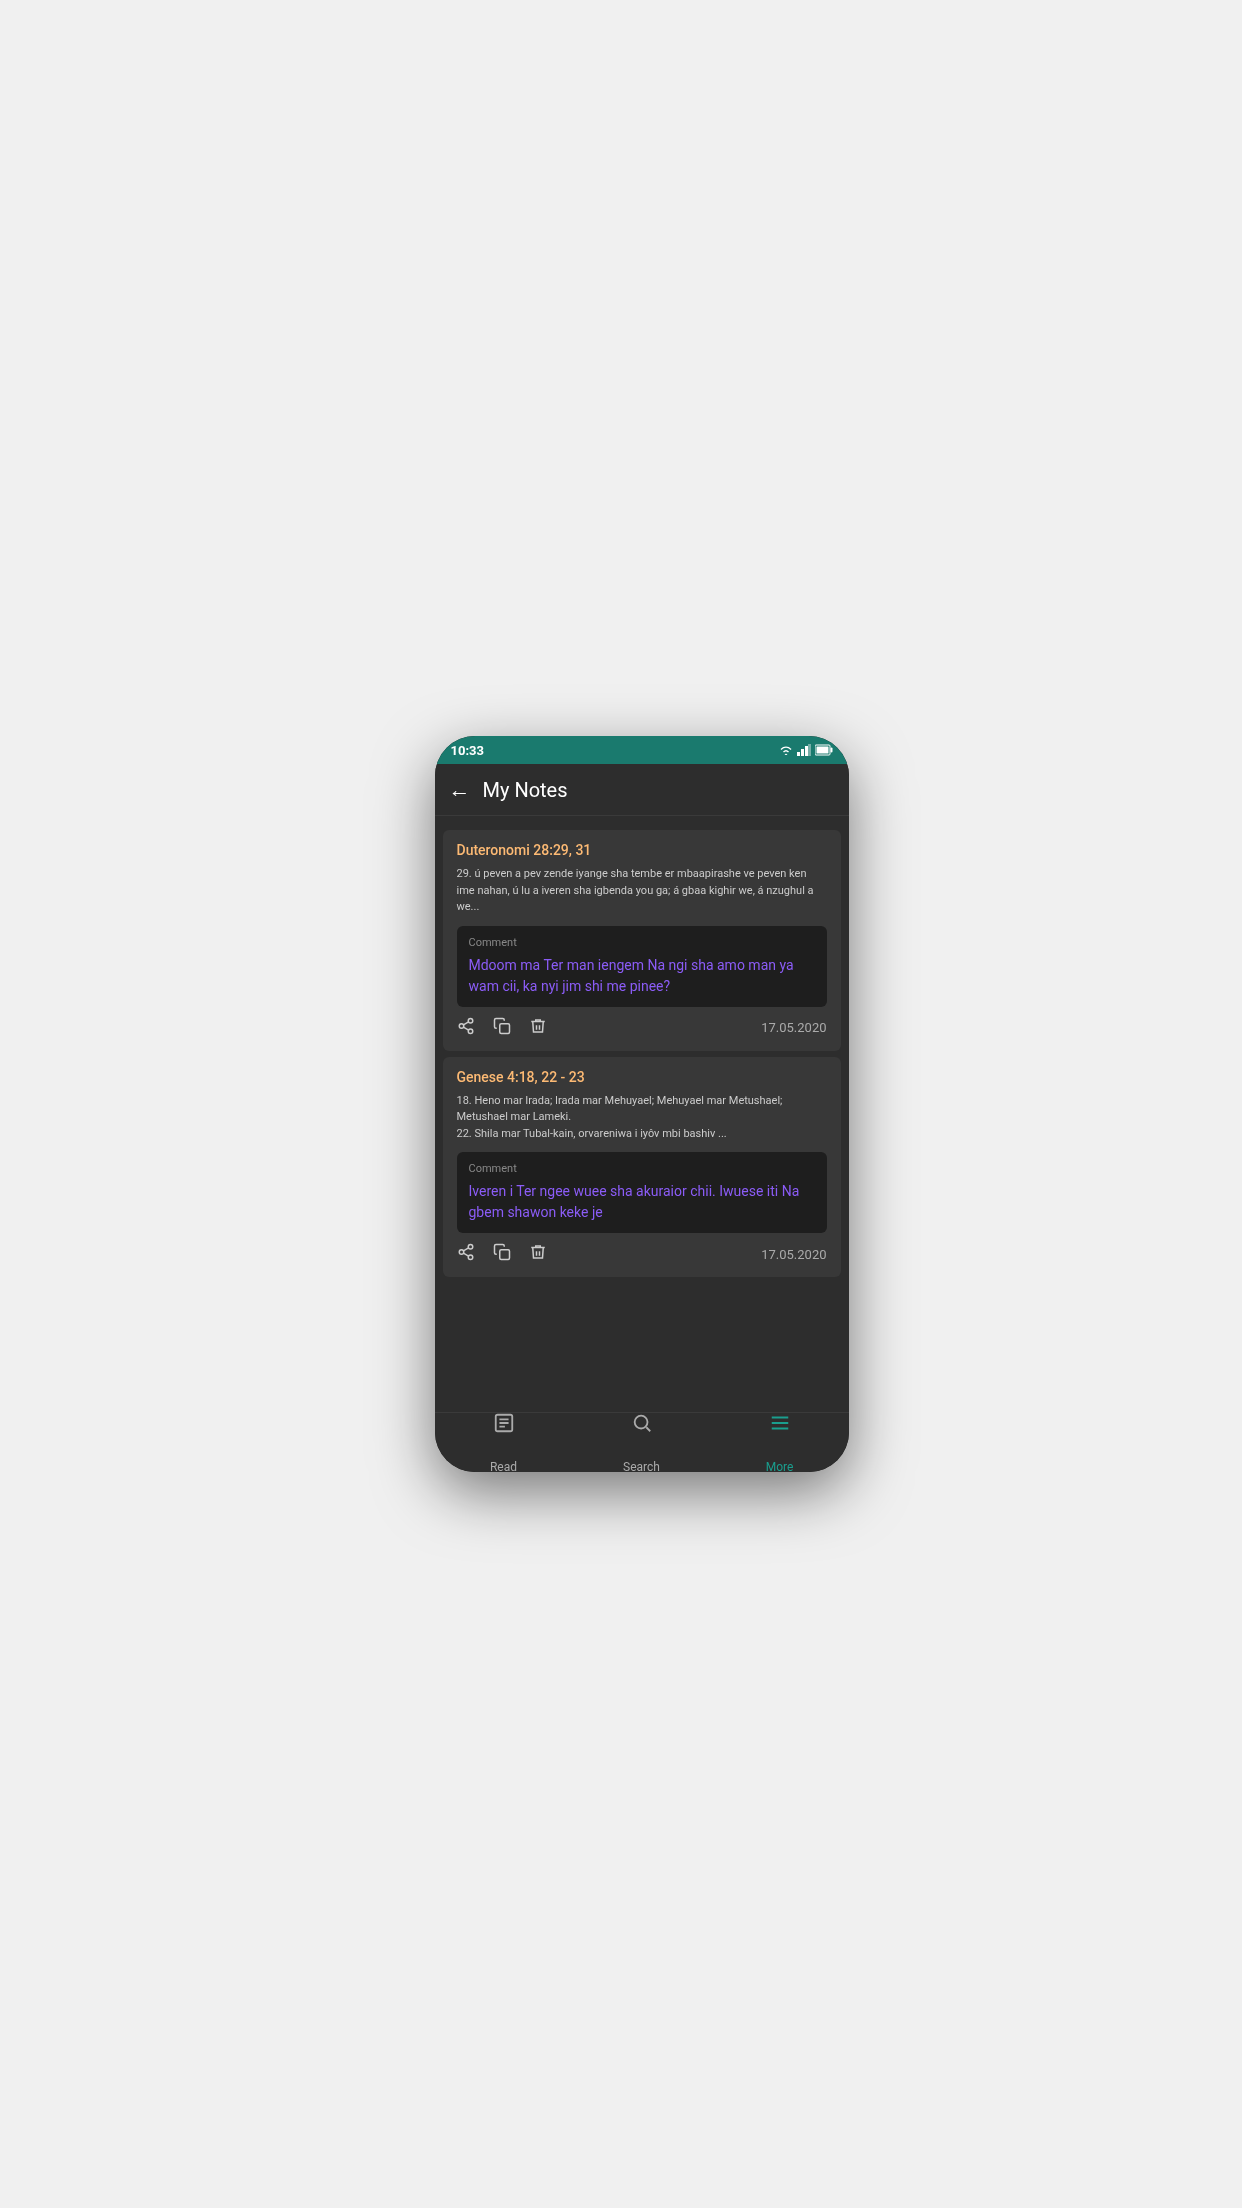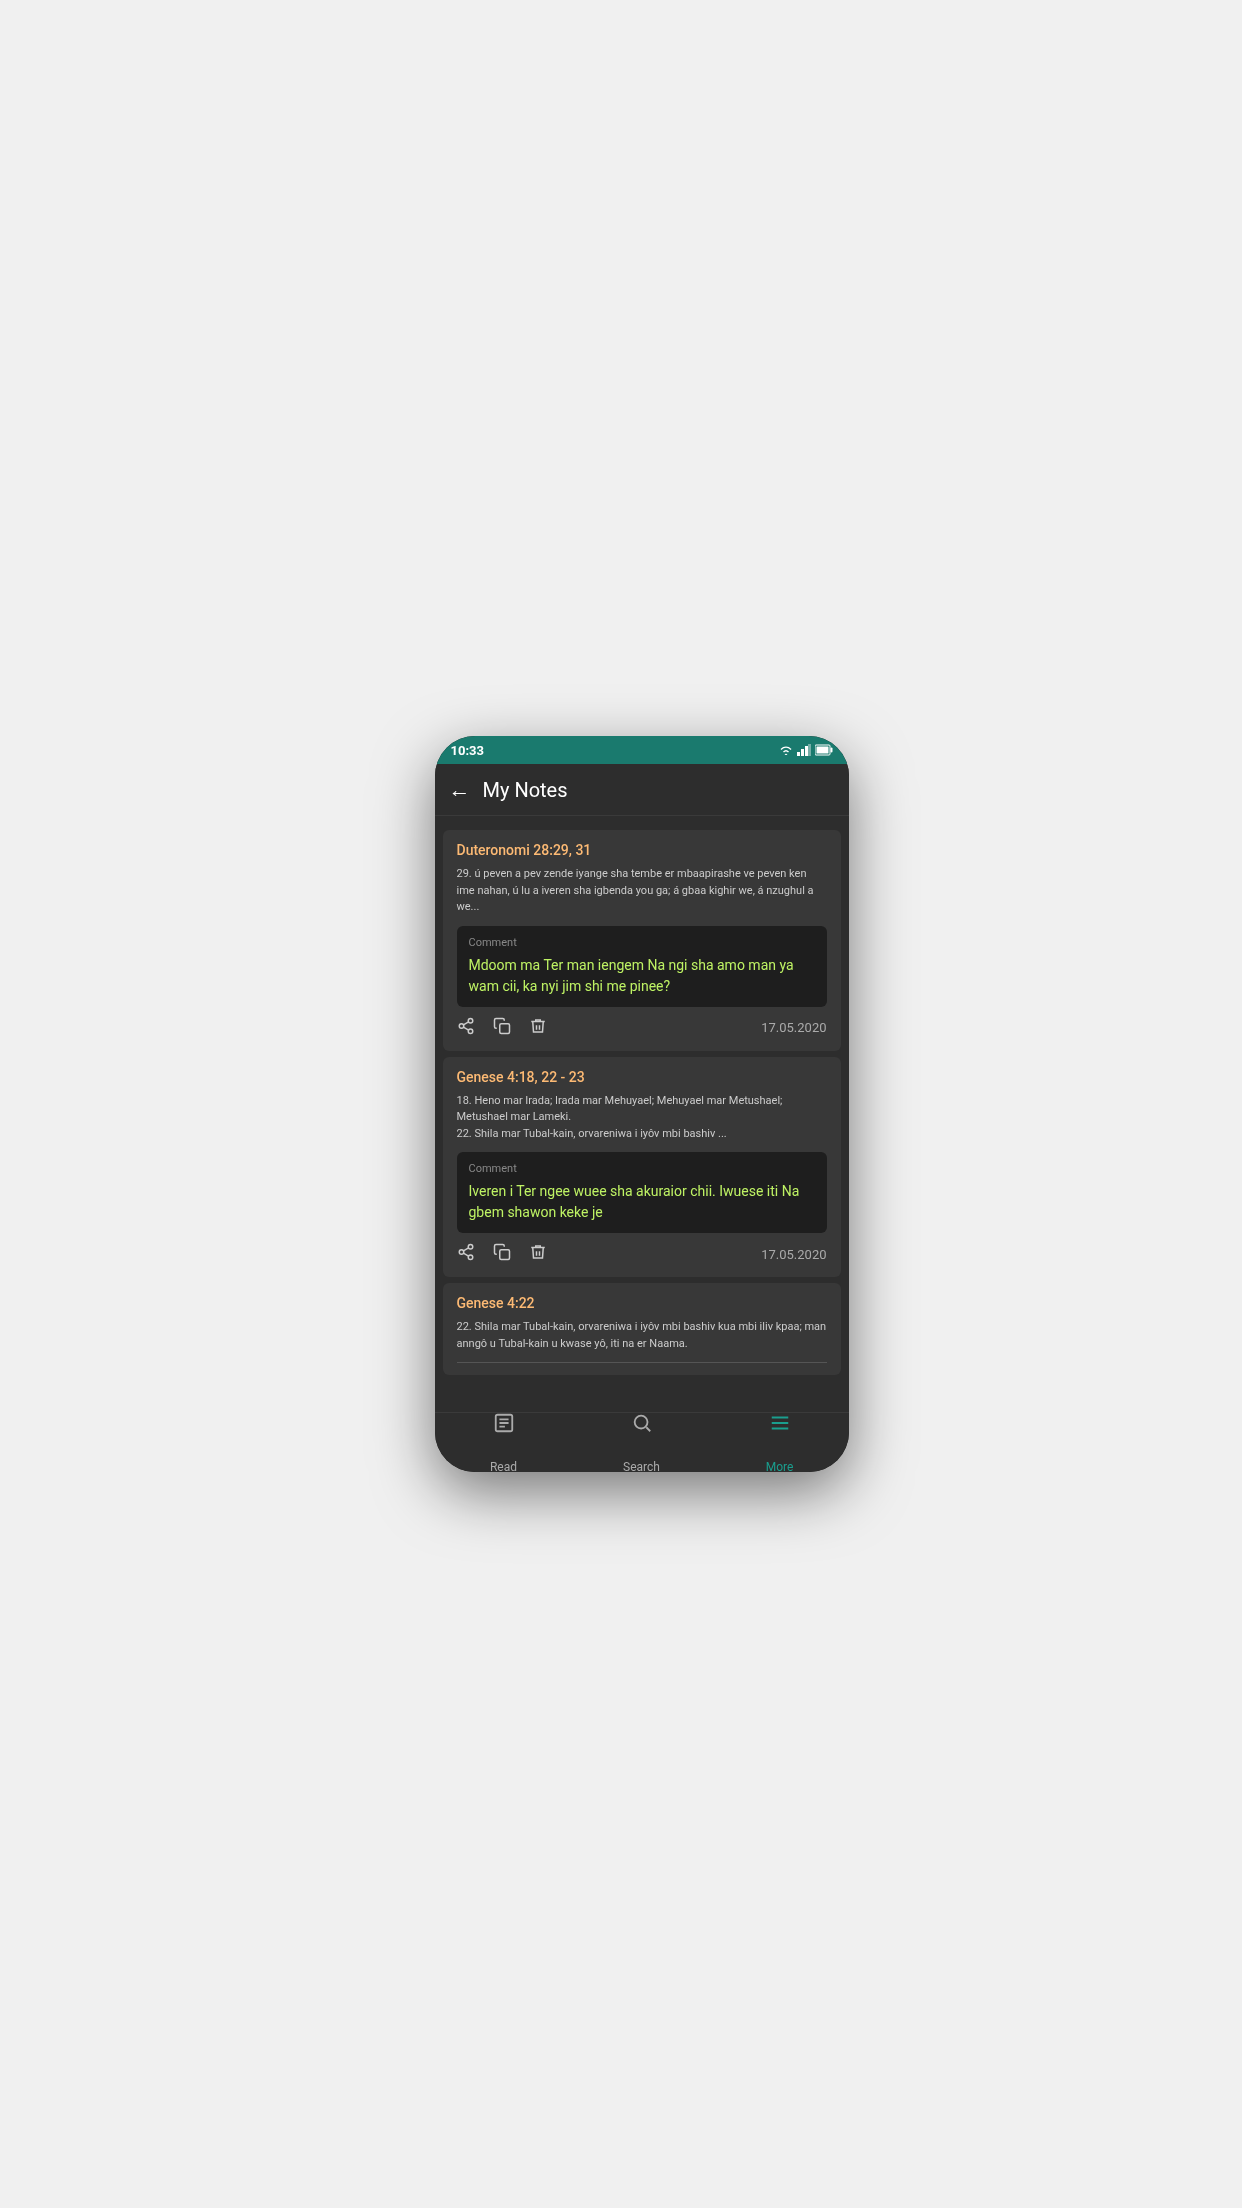--- a/index.html
+++ b/index.html
@@ -93,21 +93,21 @@
       border-radius: 6px;
       padding: 10px 12px;
       margin-bottom: 10px;
     }
     .comment-label {
       color: #888;
       font-size: 11px;
       margin-bottom: 6px;
     }
     .comment-text {
-      color: #bef264;
+      color: #8b5cf6;
       font-size: 14px;
       line-height: 1.5;
     }
     .note-actions {
       display: flex;
       align-items: center;
       justify-content: space-between;
     }
     .action-icons {
       display: flex;
@@ -273,25 +273,20 @@
                 <path d="M10 11v6"></path>
                 <path d="M14 11v6"></path>
               <path d="M9 6V4h6v2"></path>
             </svg>
           </span>
         </div>
         <span class="note-date">17.05.2020</span>
       </div>
     </div>
 
-    <div class="note-card-last">
-      <div class="note-reference">Genese 4:22</div>
-      <div class="note-verse-text">22. Shila mar Tubal-kain, orvareniwa i iyôv mbi bashiv kua mbi iliv kpaa; man anngô u Tubal-kain u kwase yô, iti na er Naama.</div>
-      <div class="divider"></div>
-    </div>
 
   </div>
 
   <div class="bottom-nav">
     <div class="nav-item">
       <span class="nav-icon">
         <svg width="22" height="22" viewBox="0 0 24 24" fill="none" stroke="#aaaaaa" stroke-width="2">
           <rect x="3" y="3" width="18" height="18" rx="2"></rect>
             <line x1="7" y1="8" x2="17" y2="8"></line>
           <line x1="7" y1="12" x2="17" y2="12"></line>

